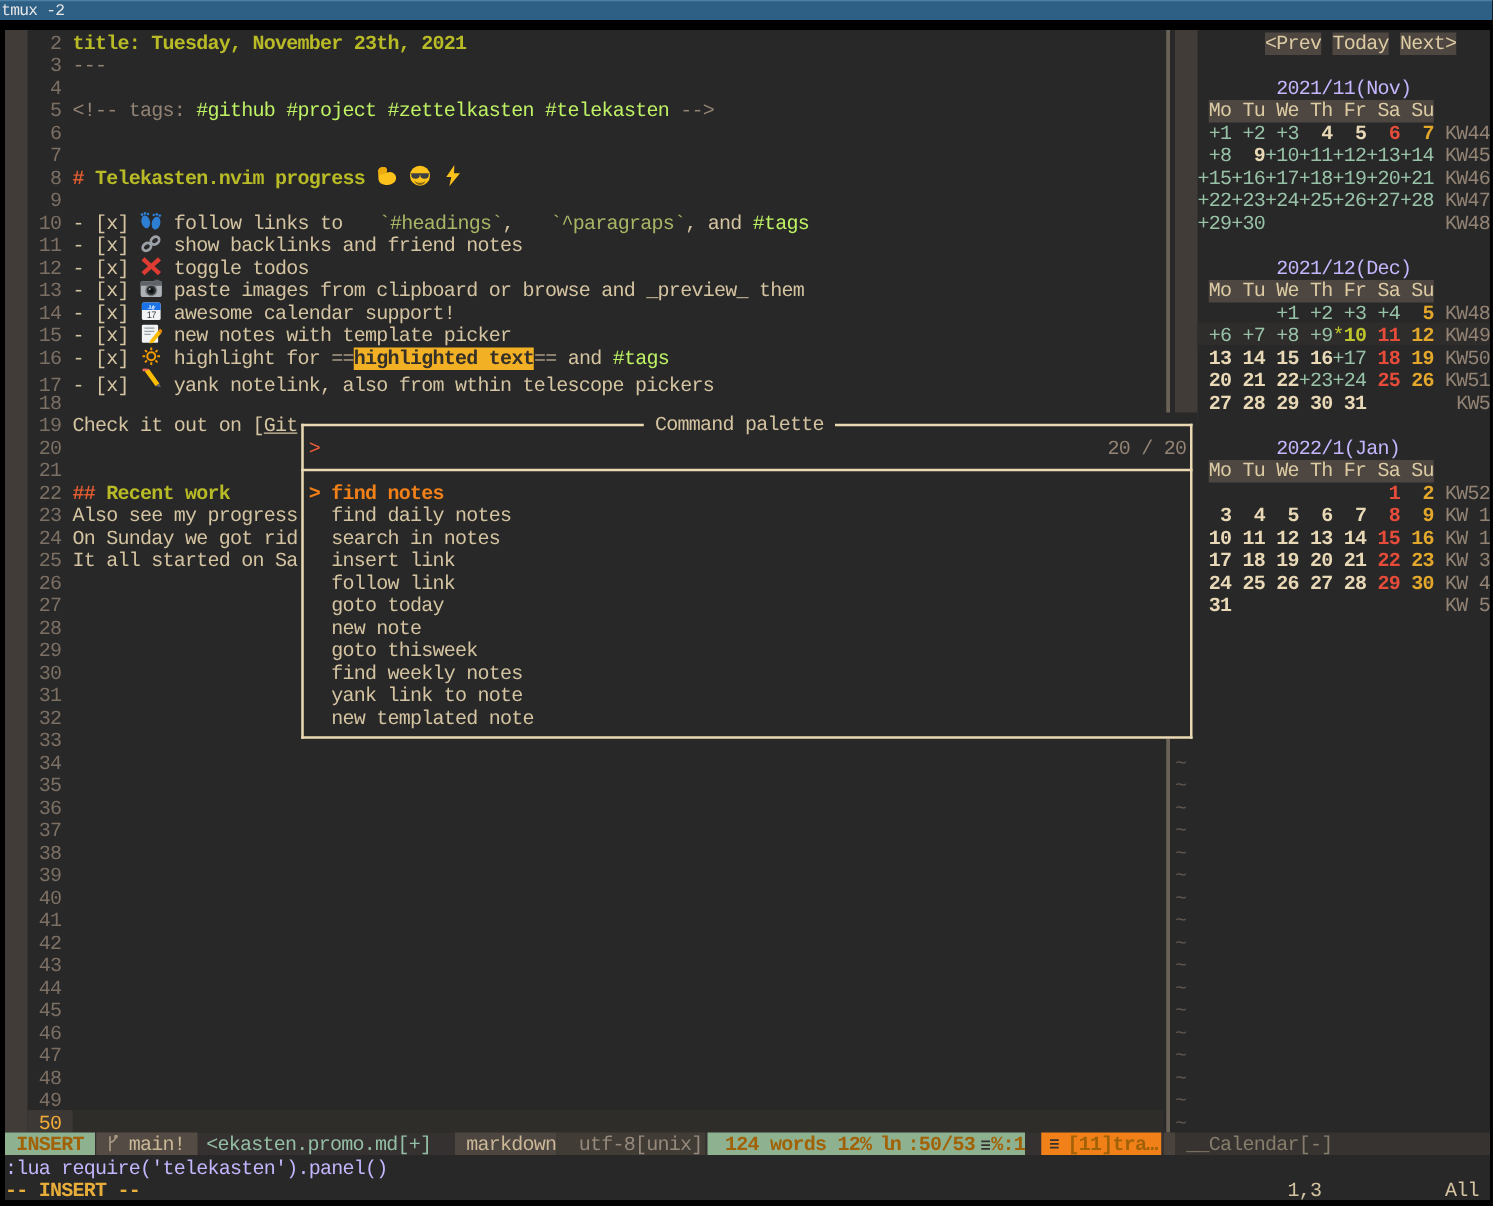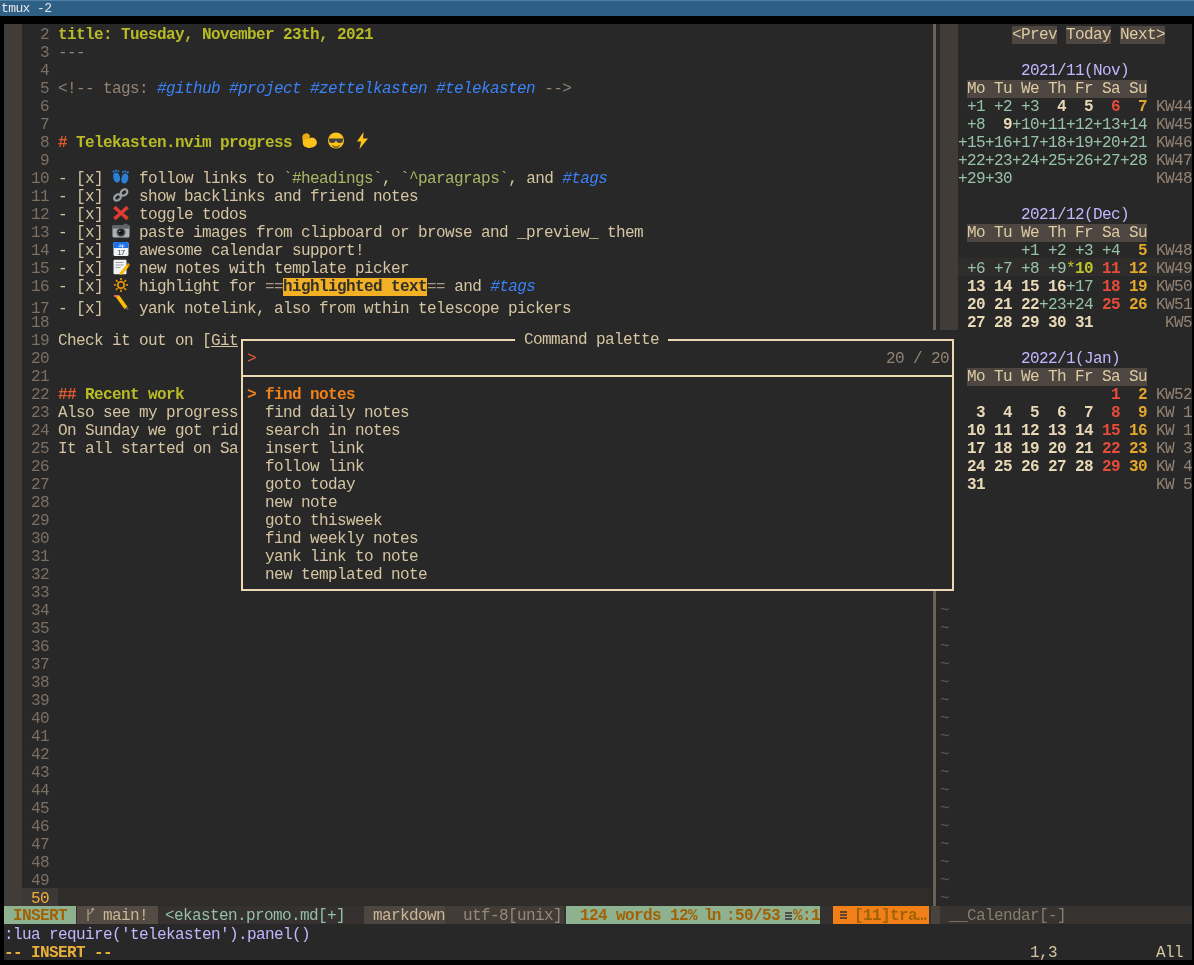--- a/index.html
+++ b/index.html
@@ -7,22 +7,22 @@
 .rw b { font-weight:normal; }
 .abs { position:absolute; }
 .em { position:absolute; }
 b.n { color:#7c6f64; }
 b.cn { color:#f2ab38; }
 b.t { color:#d5c4a1; }
 b.g { color:#928374; }
 b.ttl { color:#b8bb26; font-weight:bold; }
 b.hm { color:#e15b31; font-weight:bold; }
 b.hd { color:#b8bb26; font-weight:bold;margin-top:32px; }
-b.tag { color:#3b82f6;font-style:italic; }
-b.code { color:#a9b665; }
+b.tag { color:#bef264; }
+b.code { color:#a9b665;margin-left:20px; }
 b.eq { color:#a89984; }
 b.hl { color:#33302a; background:#f2b024; font-weight:bold; }
 b.lnk { color:#d5c4a1; text-decoration:underline; }
 b.btn { color:#ddcba4; background:#4e4741; }
 b.mon { color:#c4b5fd; }
 b.wk { color:#ddcba4; background:#4e4741; }
 b.aq { color:#98c2a8; }
 b.cd { color:#e8d8b5; font-weight:bold; }
 b.rd { color:#e74c3b; font-weight:bold; }
 b.yd { color:#e3a72b; font-weight:bold; }

